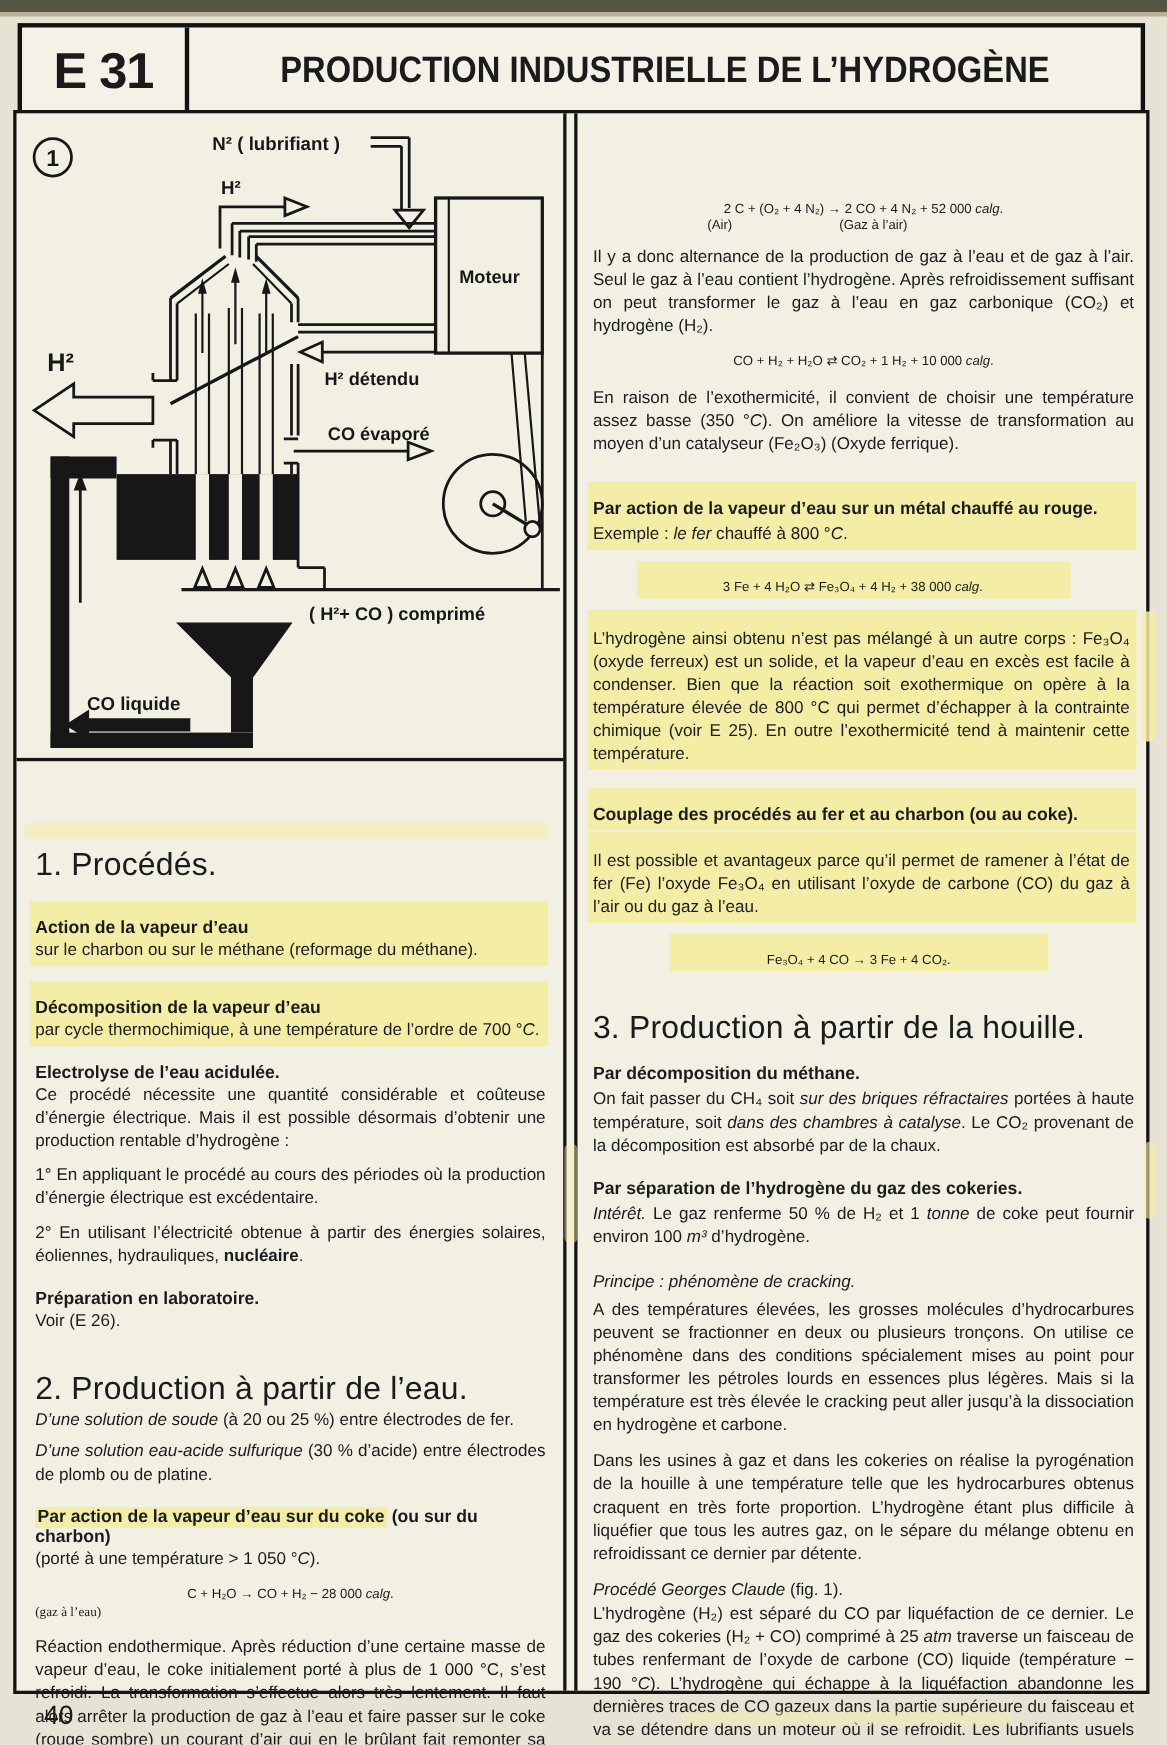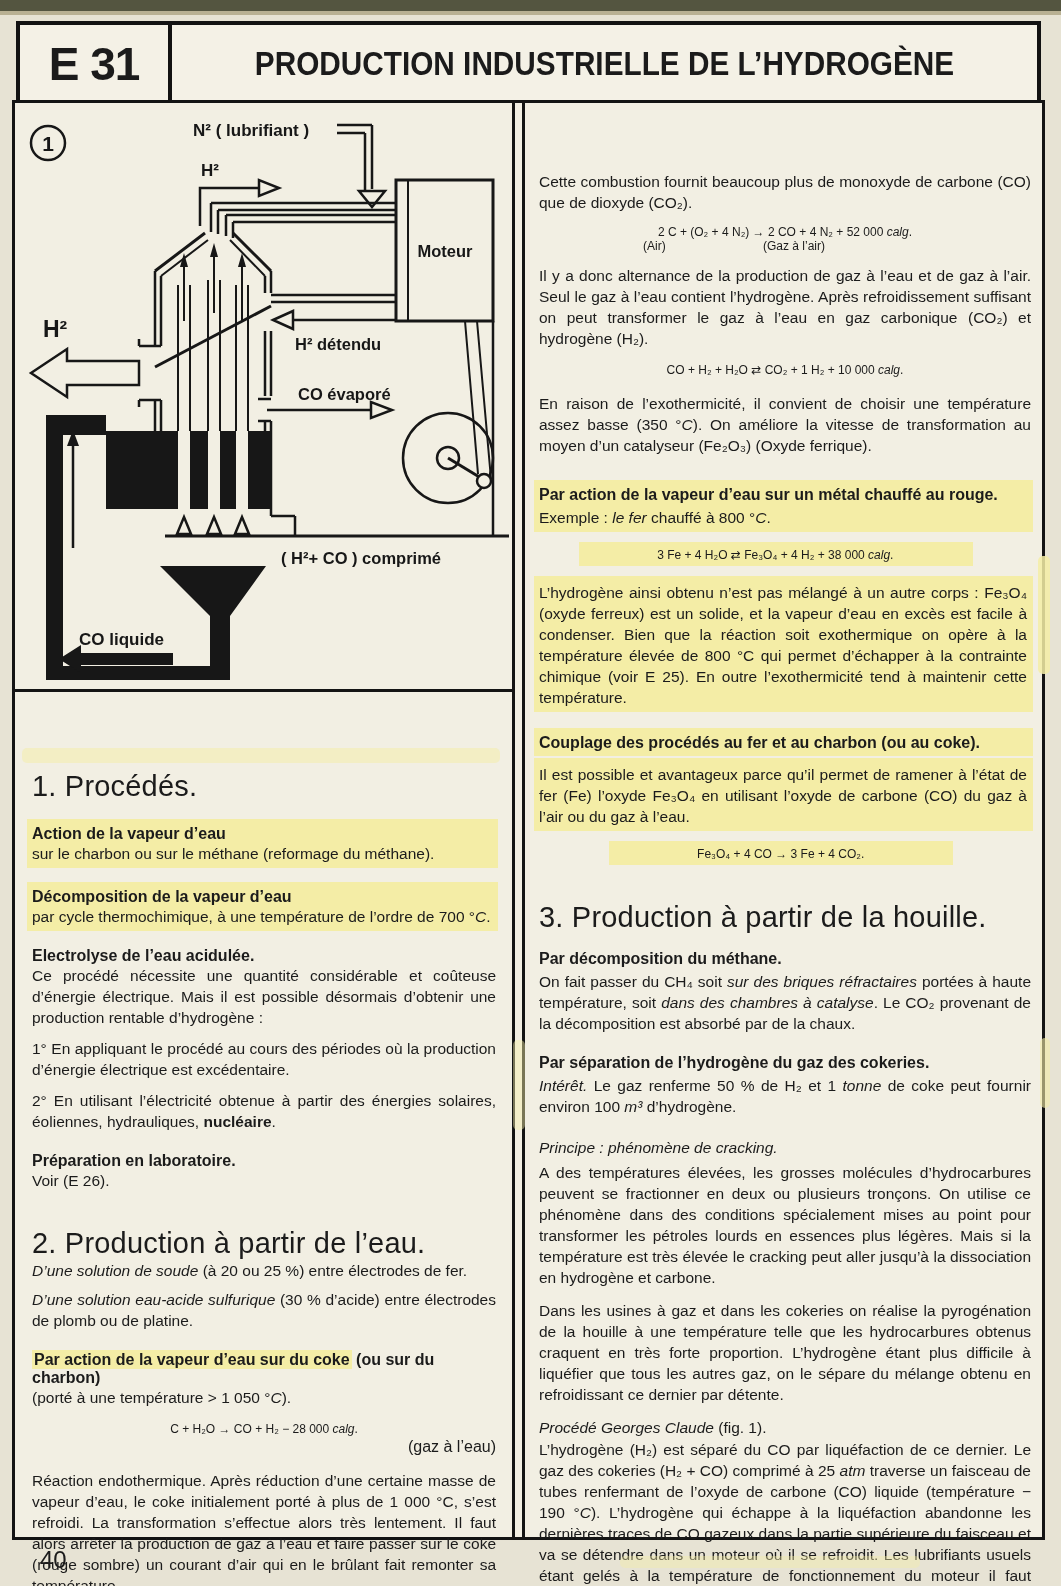--- a/index.html
+++ b/index.html
@@ -49,25 +49,25 @@
   .left-col{position:absolute;left:17px;top:651px;width:464px;}
   .right-col{position:absolute;left:524px;top:68px;width:492px;}
 
   p,h2{margin:0;}
   .body{font-size:15.5px;line-height:21px;text-align:justify;}
   .sec-title{font-size:29px;font-weight:400;letter-spacing:.2px;}
   .subhead{font-size:16px;font-weight:700;}
   .eq{font-size:12px;text-align:center;position:relative;}
   .eq-labels{position:relative;height:16px;font-size:12px;}
   .eq-labels .lab{position:absolute;top:0;}
-  .small-center{font-size:16px;text-align:right;}
+  .small-center{font-size:12px;text-align:left;font-family:Liberation Serif, serif;}
   .b{font-weight:700;}
   .i{font-style:italic;}
   .hl{background:var(--hl);box-decoration-break:clone;-webkit-box-decoration-break:clone;padding:1px 2px;}
-  .hl-block{background:var(--hl);padding:6px 6px 4px 5px;margin-left:-5px;margin-right:-2px;}
+  .hl-block{background:var(--hl);padding:16px 6px 4px 5px;margin-left:-5px;margin-right:-2px;}
 
   .mt8{margin-top:8px;}.mt10{margin-top:10px;}.mt12{margin-top:12px;}
   .mt14{margin-top:14px;}.mt16{margin-top:16px;}.mt20{margin-top:20px;}
   .mt24{margin-top:24px;}.mt36{margin-top:36px;}
 
   .page-number{position:absolute;left:40px;top:1546px;font-size:24px;font-weight:400;}
 
   .streak{position:absolute;background:var(--hl);border-radius:5px;pointer-events:none;}
   svg text{font-family:"Liberation Sans","DejaVu Sans",sans-serif;}
 </style>
@@ -206,21 +206,20 @@
     <p class="subhead mt20"><span class="b hl">Par action de la vapeur d’eau sur du coke</span><span> (ou sur du charbon)</span></p>
     <p class="body"><span>(porté à une température &gt; 1 050 °</span><span class="i">C</span><span>).</span></p>
 
     <div class="eq mt14"><span>C + H₂O → CO + H₂ − 28 000 </span><span class="i">calg</span><span>.</span></div>
     <p class="small-center" style="margin-top:2px;">(gaz à l’eau)</p>
 
     <p class="body mt14">Réaction endothermique. Après réduction d’une certaine masse de vapeur d’eau, le coke initialement porté à plus de 1 000 °C, s’est refroidi. La transformation s’effectue alors très lentement. Il faut alors arrêter la production de gaz à l’eau et faire passer sur le coke (rouge sombre) un courant d’air qui en le brûlant fait remonter sa température.</p>
   </div>
 
   <div class="right-col">
-    <p class="body">Cette combustion fournit beaucoup plus de monoxyde de carbone (CO) que de dioxyde (CO₂).</p>
 
     <div class="eq mt12"><span>2 C + (O₂ + 4 N₂) → 2 CO + 4 N₂ + 52 000 </span><span class="i">calg</span><span>.</span></div>
     <div class="eq-labels">
       <span class="lab" style="left:104px;">(Air)</span>
       <span class="lab" style="left:224px;">(Gaz à l’air)</span>
     </div>
 
     <p class="body mt10">Il y a donc alternance de la production de gaz à l’eau et de gaz à l’air. Seul le gaz à l’eau contient l’hydrogène. Après refroidissement suffisant on peut transformer le gaz à l’eau en gaz carbonique (CO₂) et hydrogène (H₂).</p>
 
     <div class="eq mt14"><span>CO + H₂ + H₂O ⇄ CO₂ + 1 H₂ + 10 000 </span><span class="i">calg</span><span>.</span></div>

